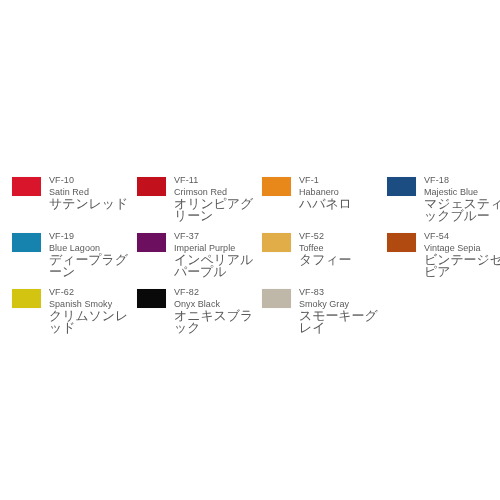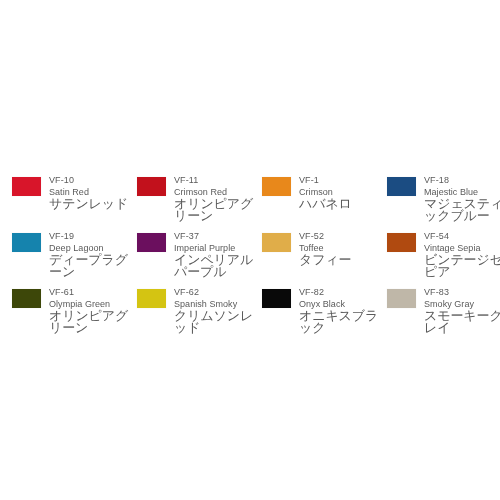--- a/index.html
+++ b/index.html
@@ -102,39 +102,39 @@
         <div class="swatch-code">VF-11</div>
         <div class="swatch-name-en">Crimson Red</div>
         <div class="swatch-name-ja">オリンピアグリーン</div>
       </div>
     </div>
 
     <div class="swatch-cell">
       <div class="swatch-chip" style="background-color: rgb(232, 136, 27);"></div>
       <div class="swatch-text">
         <div class="swatch-code">VF-1</div>
-        <div class="swatch-name-en">Crimson</div>
+        <div class="swatch-name-en">Habanero</div>
         <div class="swatch-name-ja">ハバネロ</div>
       </div>
     </div>
 
     <div class="swatch-cell">
       <div class="swatch-chip" style="background-color: rgb(27, 76, 130);"></div>
       <div class="swatch-text">
         <div class="swatch-code">VF-18</div>
         <div class="swatch-name-en">Majestic Blue</div>
         <div class="swatch-name-ja">マジェスティックブルー</div>
       </div>
     </div>
 
     <div class="swatch-cell">
       <div class="swatch-chip" style="background-color: rgb(21, 131, 173);"></div>
       <div class="swatch-text">
         <div class="swatch-code">VF-19</div>
-        <div class="swatch-name-en">Deep Lagoon</div>
+        <div class="swatch-name-en">Blue Lagoon</div>
         <div class="swatch-name-ja">ディープラグーン</div>
       </div>
     </div>
 
     <div class="swatch-cell">
       <div class="swatch-chip" style="background-color: rgb(107, 15, 94);"></div>
       <div class="swatch-text">
         <div class="swatch-code">VF-37</div>
         <div class="swatch-name-en">Imperial Purple</div>
         <div class="swatch-name-ja">インペリアルパープル</div>
@@ -152,28 +152,20 @@
 
     <div class="swatch-cell">
       <div class="swatch-chip" style="background-color: rgb(176, 74, 16);"></div>
       <div class="swatch-text">
         <div class="swatch-code">VF-54</div>
         <div class="swatch-name-en">Vintage Sepia</div>
         <div class="swatch-name-ja">ビンテージセピア</div>
       </div>
     </div>
 
-    <div class="swatch-cell">
-      <div class="swatch-chip" style="background-color: rgb(61, 71, 9);"></div>
-      <div class="swatch-text">
-        <div class="swatch-code">VF-61</div>
-        <div class="swatch-name-en">Olympia Green</div>
-        <div class="swatch-name-ja">オリンピアグリーン</div>
-      </div>
-    </div>
 
     <div class="swatch-cell">
       <div class="swatch-chip" style="background-color: rgb(212, 196, 18);"></div>
       <div class="swatch-text">
         <div class="swatch-code">VF-62</div>
         <div class="swatch-name-en">Spanish Smoky</div>
         <div class="swatch-name-ja">クリムソンレッド</div>
       </div>
     </div>
 

